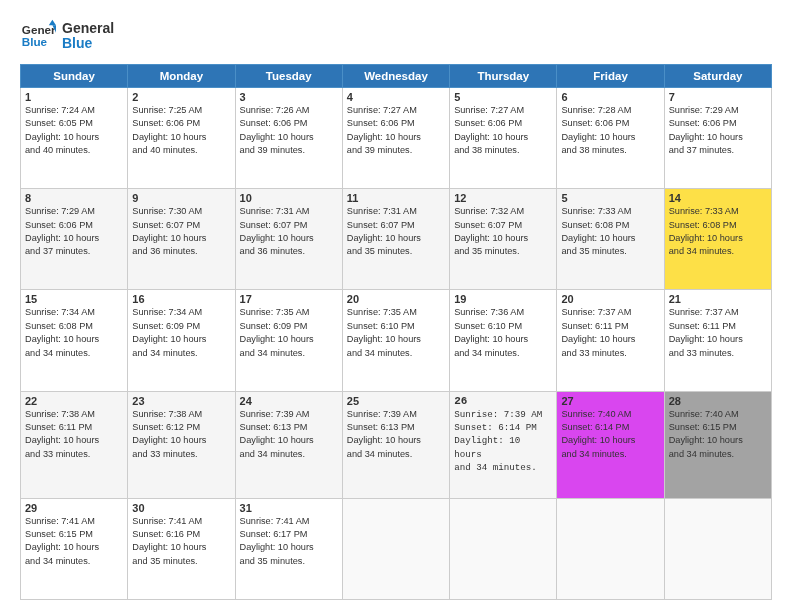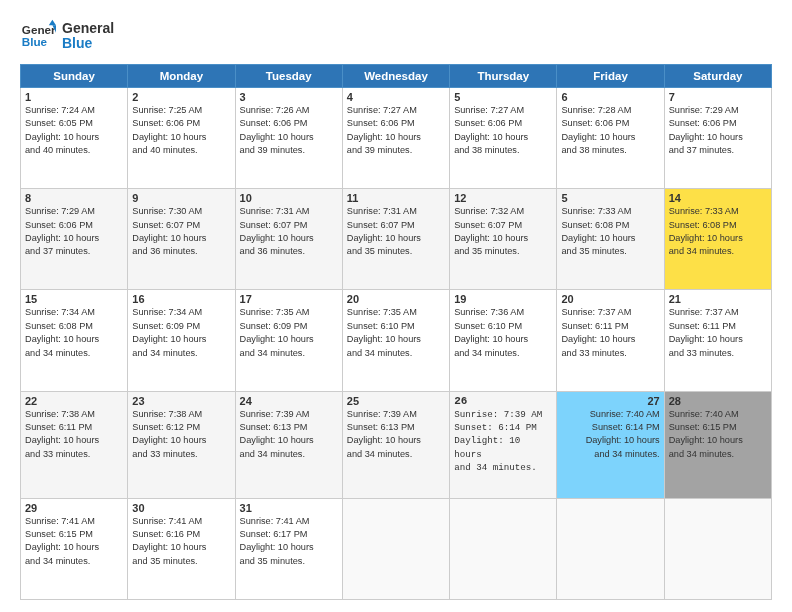--- a/index.html
+++ b/index.html
@@ -307,21 +307,21 @@
 Daylight: 10 hours
 and 34 minutes.</div>
           </td>
           <td style="background: rgb(245, 245, 245); font-family: Liberation Mono, monospace;">
             <span class="day-num">26</span>
             <div class="day-info" style="white-space: pre-line;">Sunrise: 7:39 AM
 Sunset: 6:14 PM
 Daylight: 10 hours
 and 34 minutes.</div>
           </td>
-          <td style="background: #7dd3fc; text-align: right;">
+          <td style="background: #d946ef;">
             <span class="day-num">27</span>
             <div class="day-info" style="white-space: pre-line;">Sunrise: 7:40 AM
 Sunset: 6:14 PM
 Daylight: 10 hours
 and 34 minutes.</div>
           </td>
           <td style="background: #a3a3a3;">
             <span class="day-num">28</span>
             <div class="day-info" style="white-space: pre-line;">Sunrise: 7:40 AM
 Sunset: 6:15 PM

